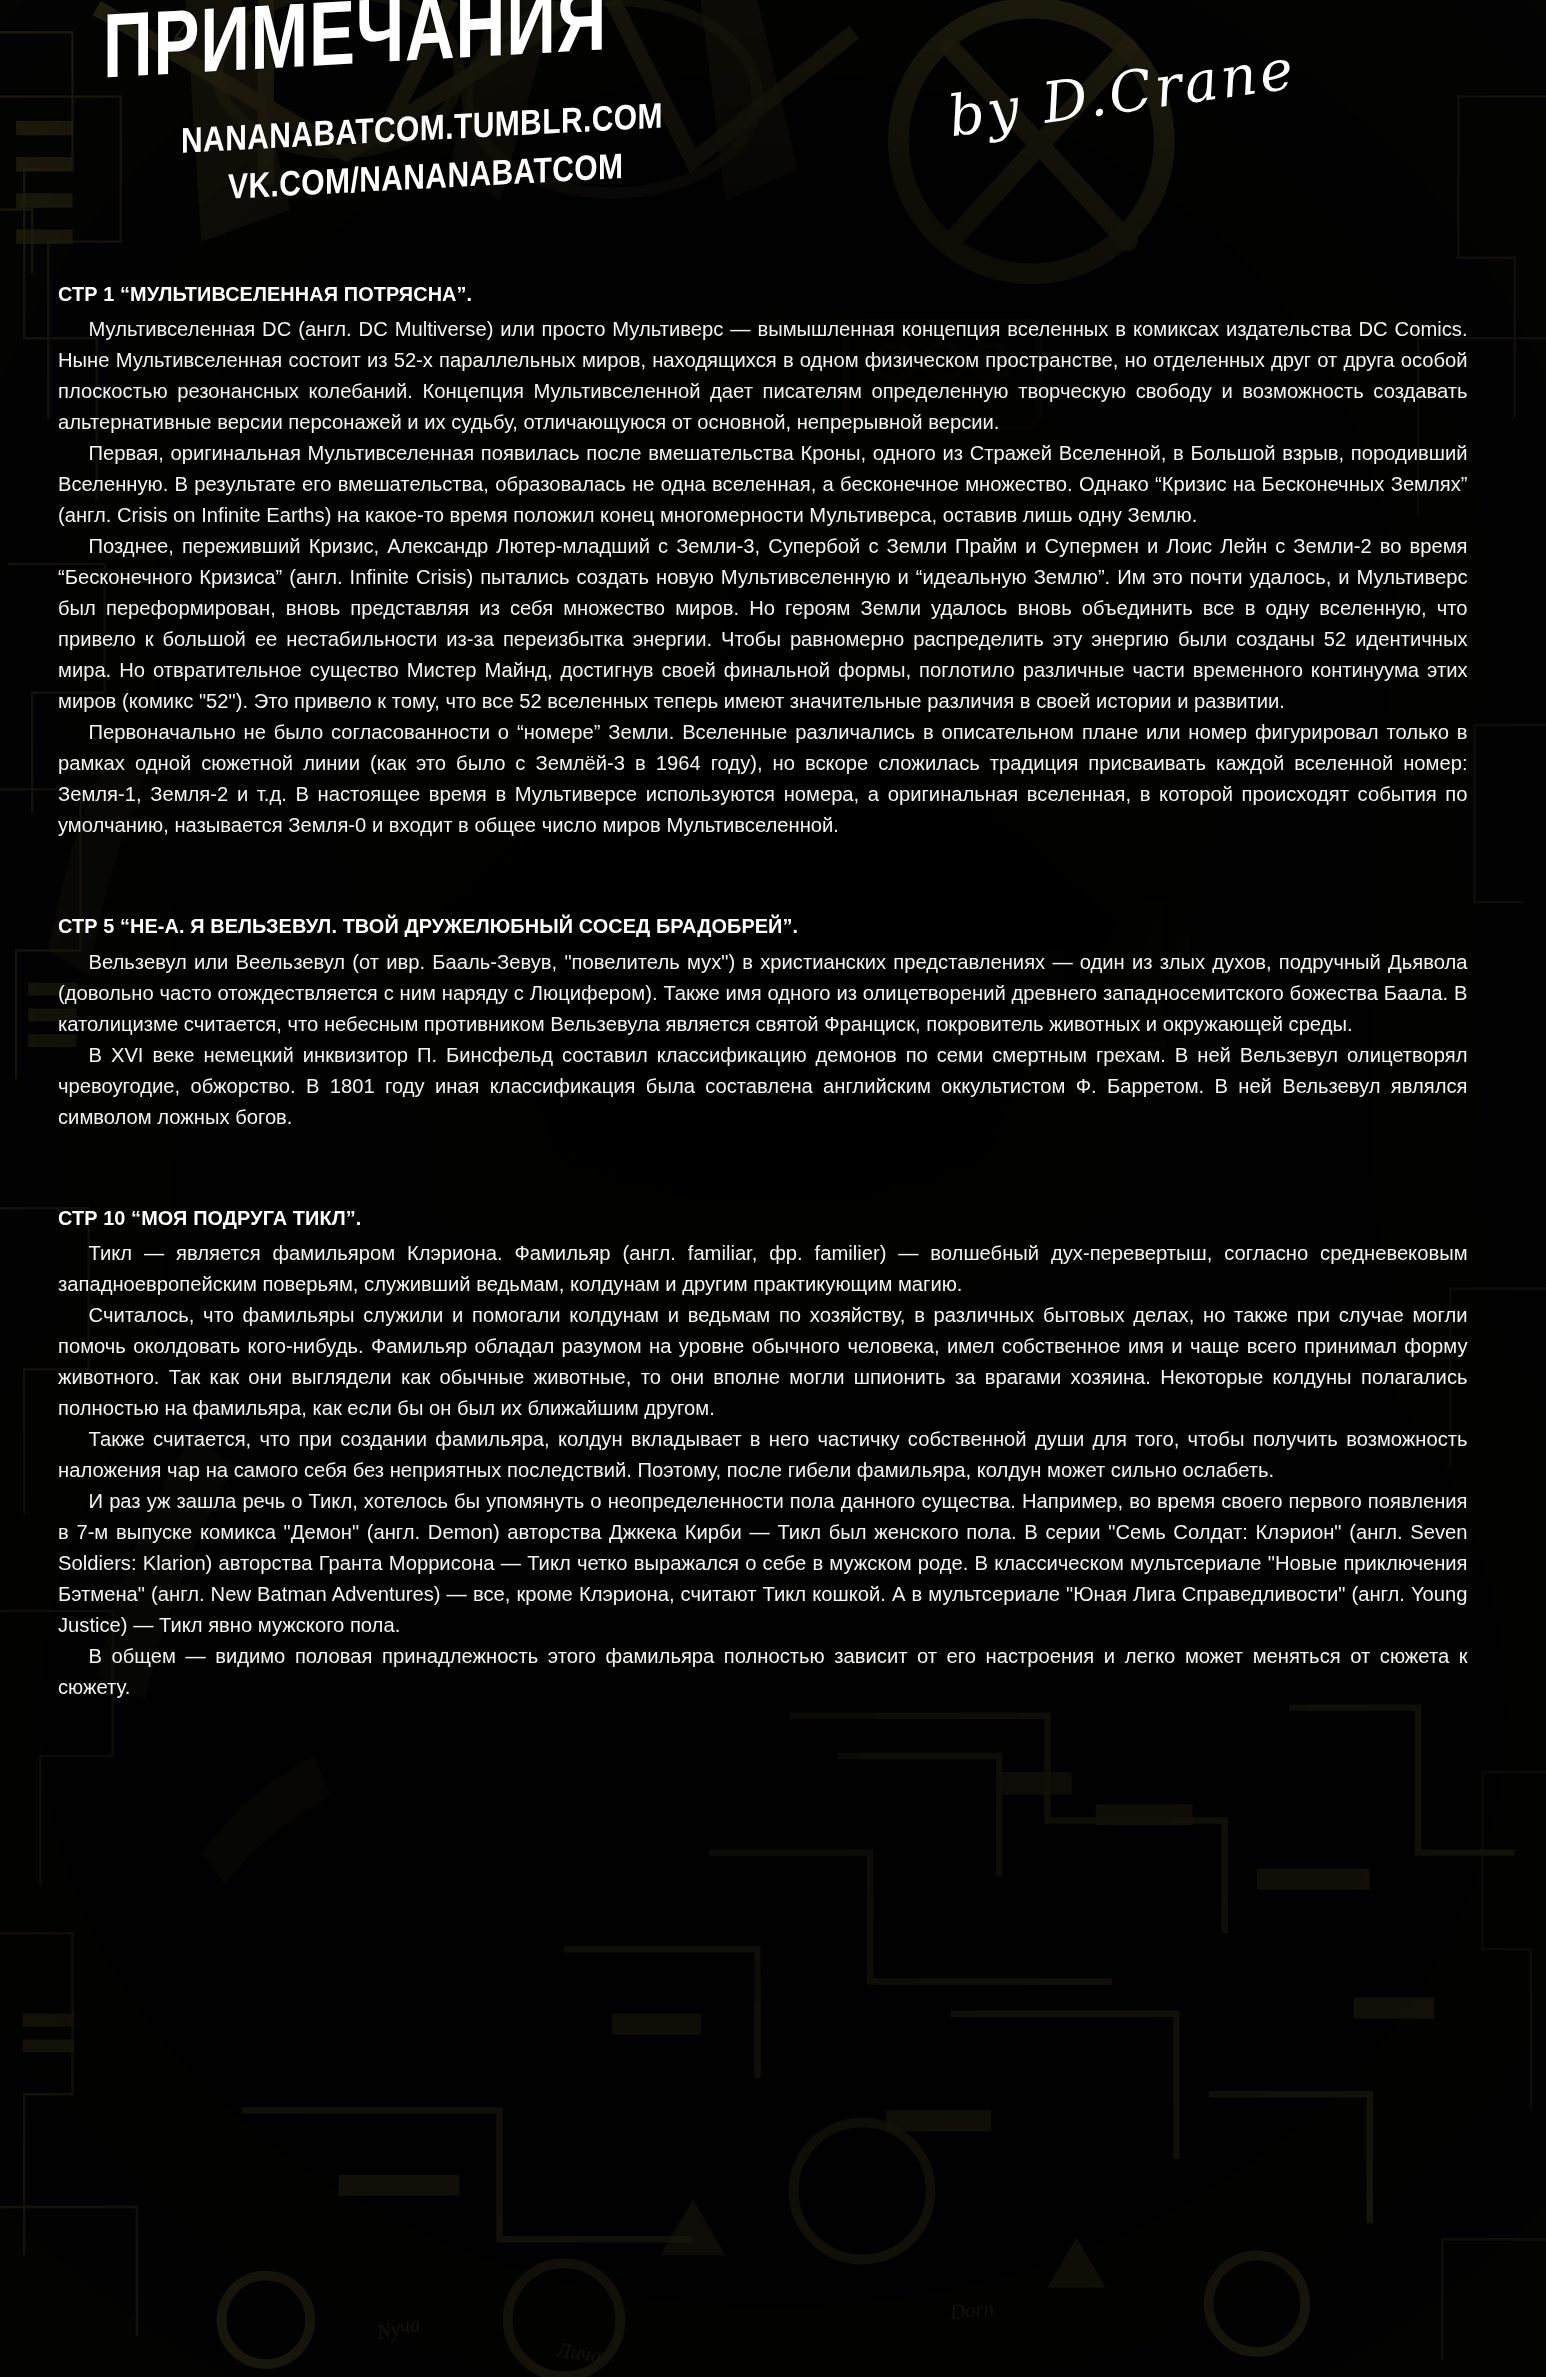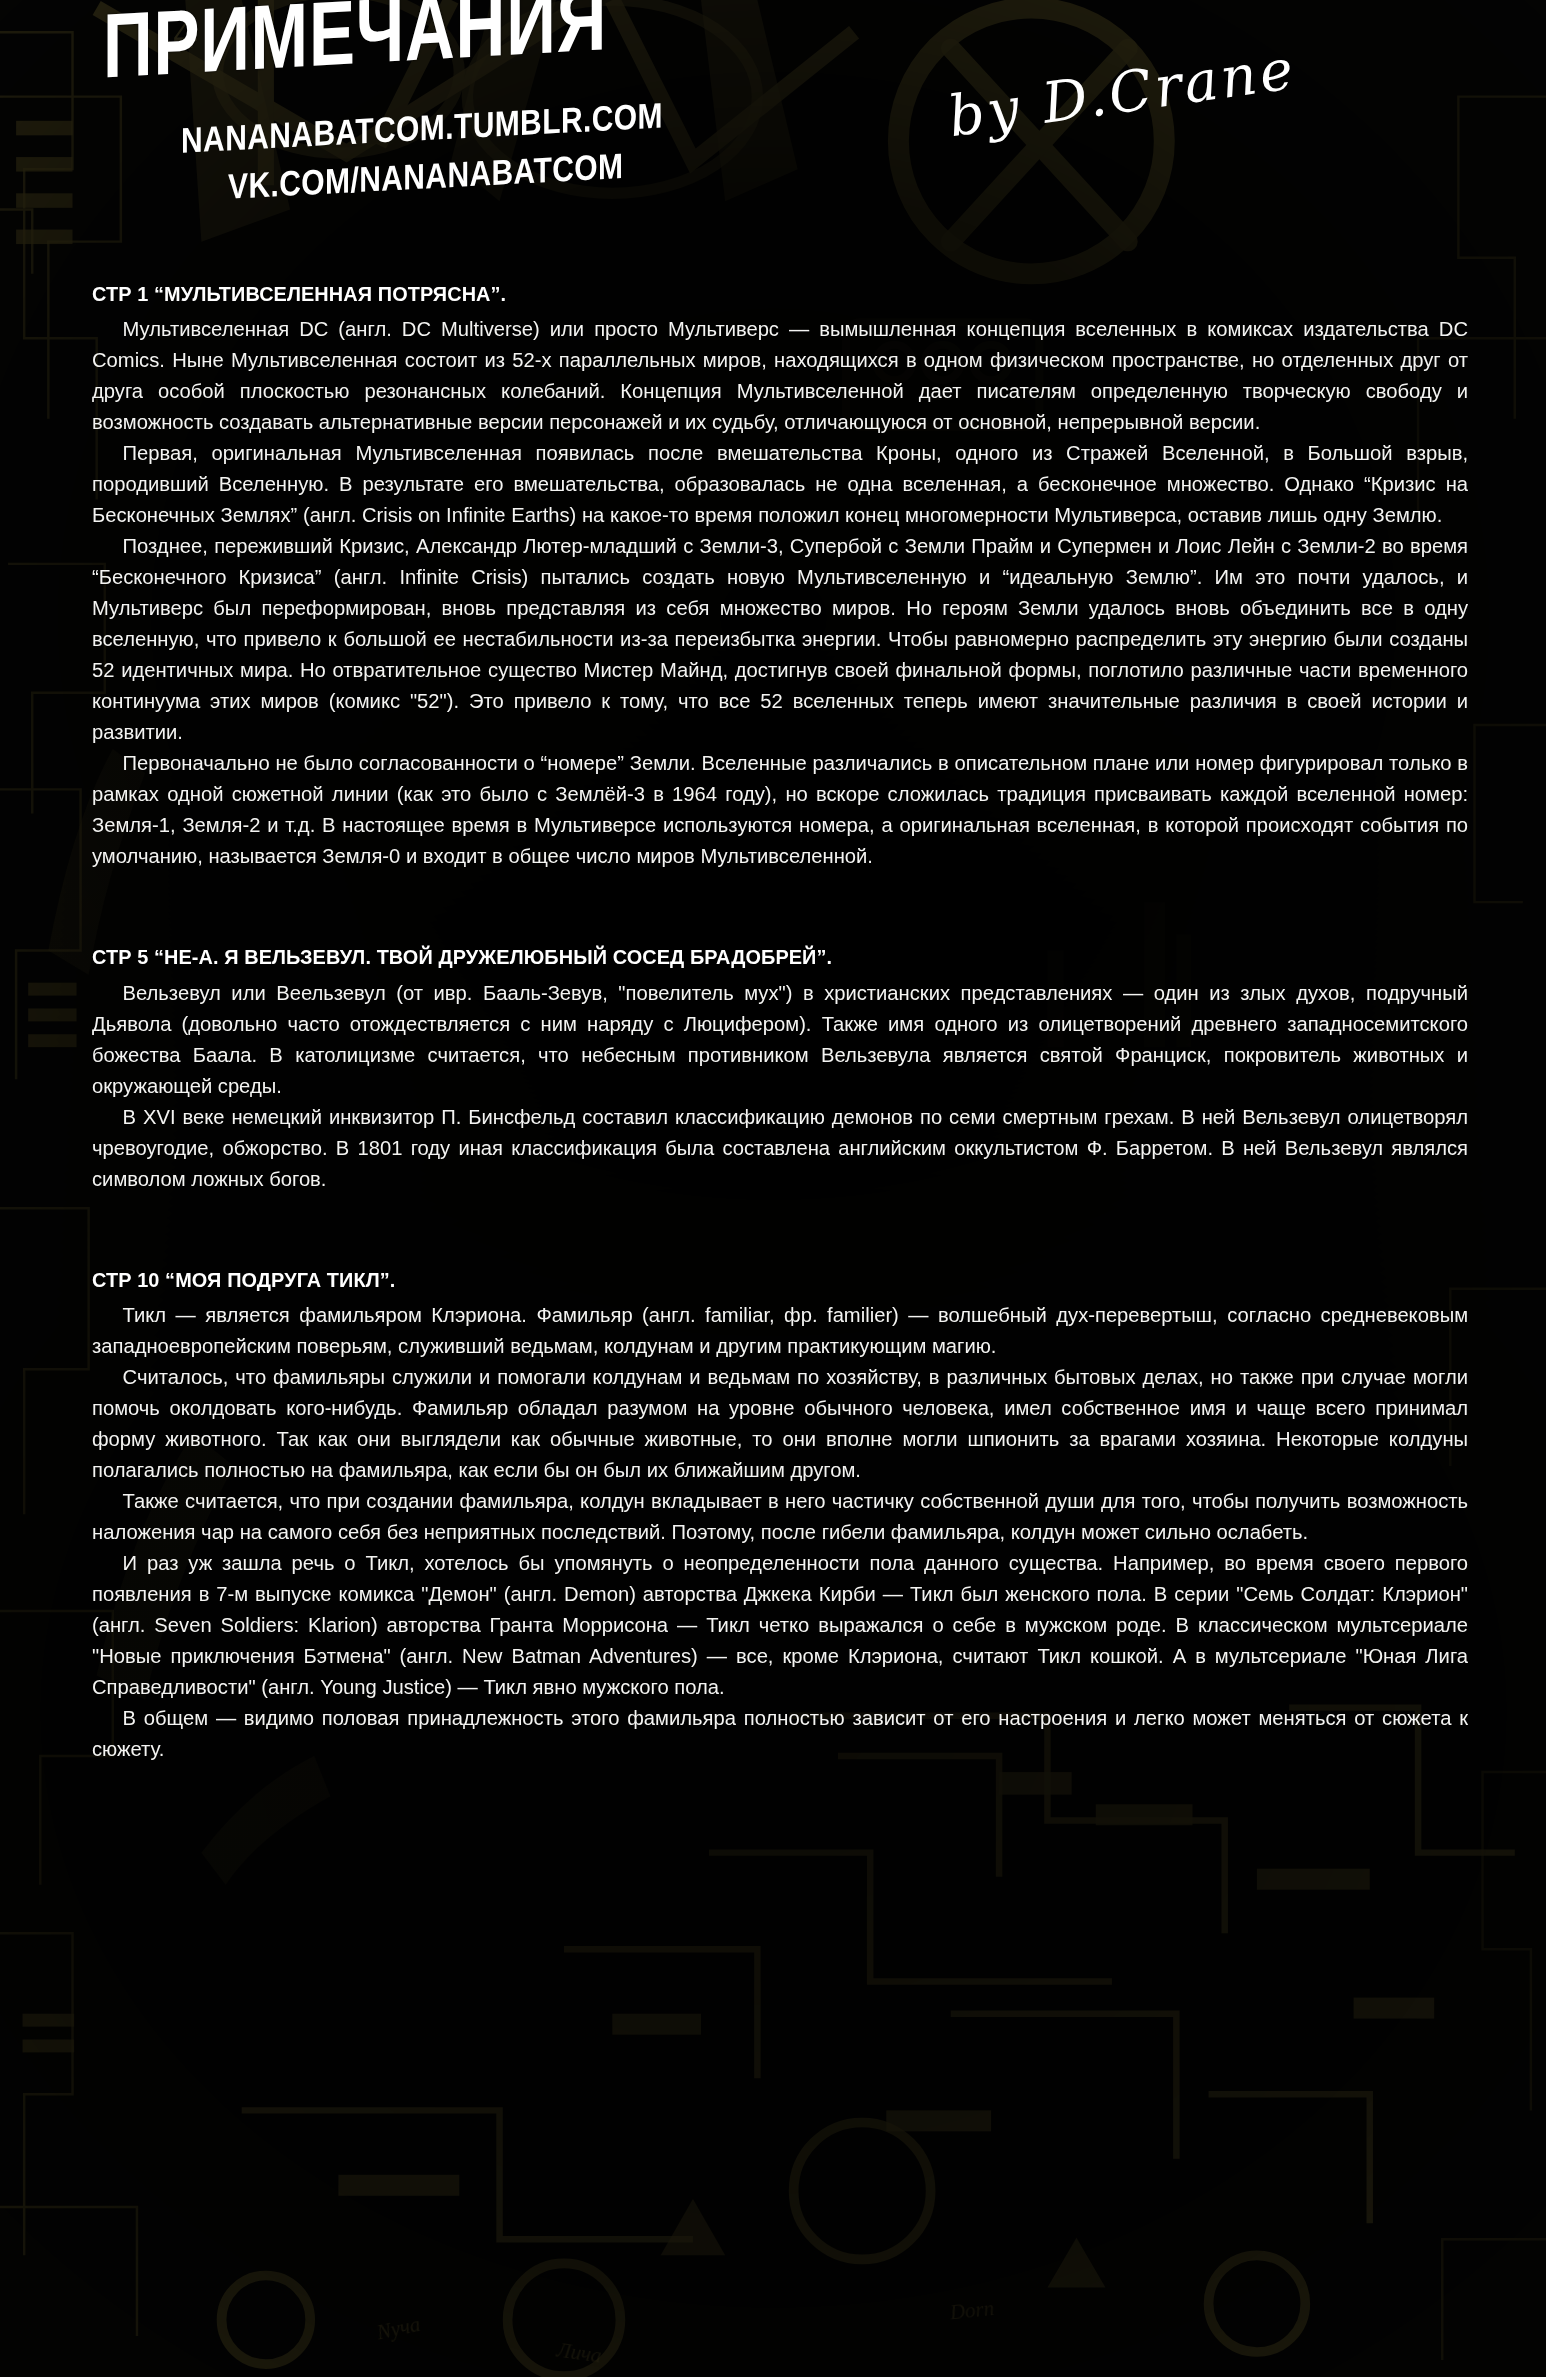--- a/index.html
+++ b/index.html
@@ -81,21 +81,21 @@
     color: #ffffff;
     transform: rotate(-8deg);
     white-space: nowrap;
     letter-spacing: 3.2px;
   }
 
   
   #content {
     position: relative;
     z-index: 3;
-    padding: 0 58px 0 92px;
+    padding: 0 58px 0 58px;
   }
   .section { margin-bottom: 42px; }
   .section-heading {
     font-family: "Liberation Sans", sans-serif;
     font-weight: 700;
     font-size: 20.5px;
     letter-spacing: 0.1px;
     color: #ffffff;
     margin: 0 0 7.3px 0;
     transform: scaleX(0.97);

